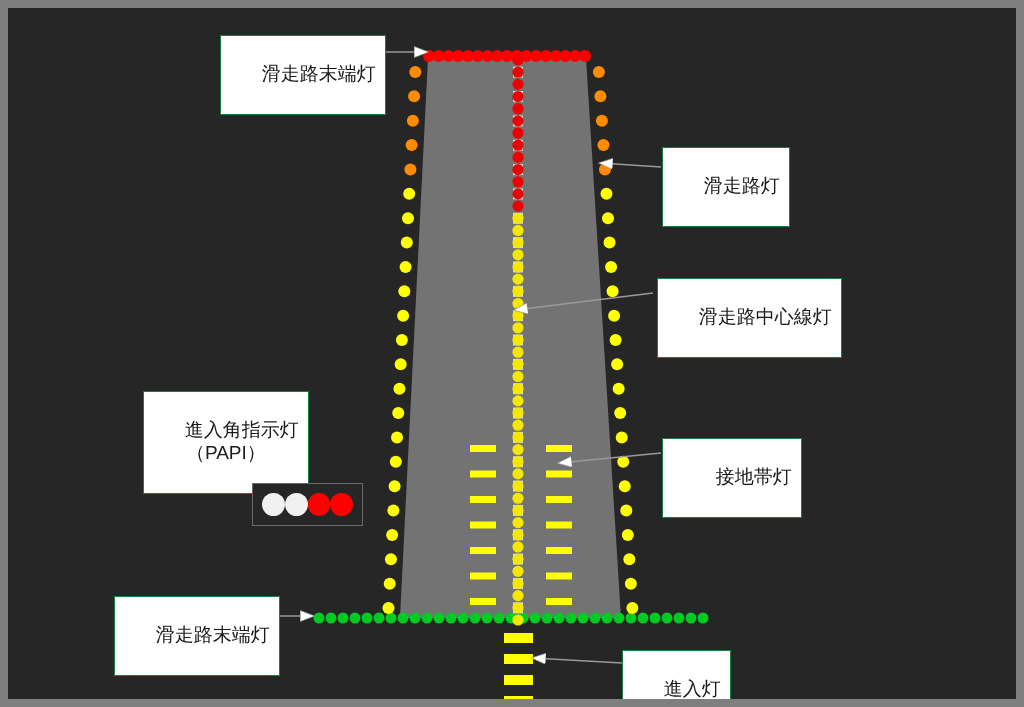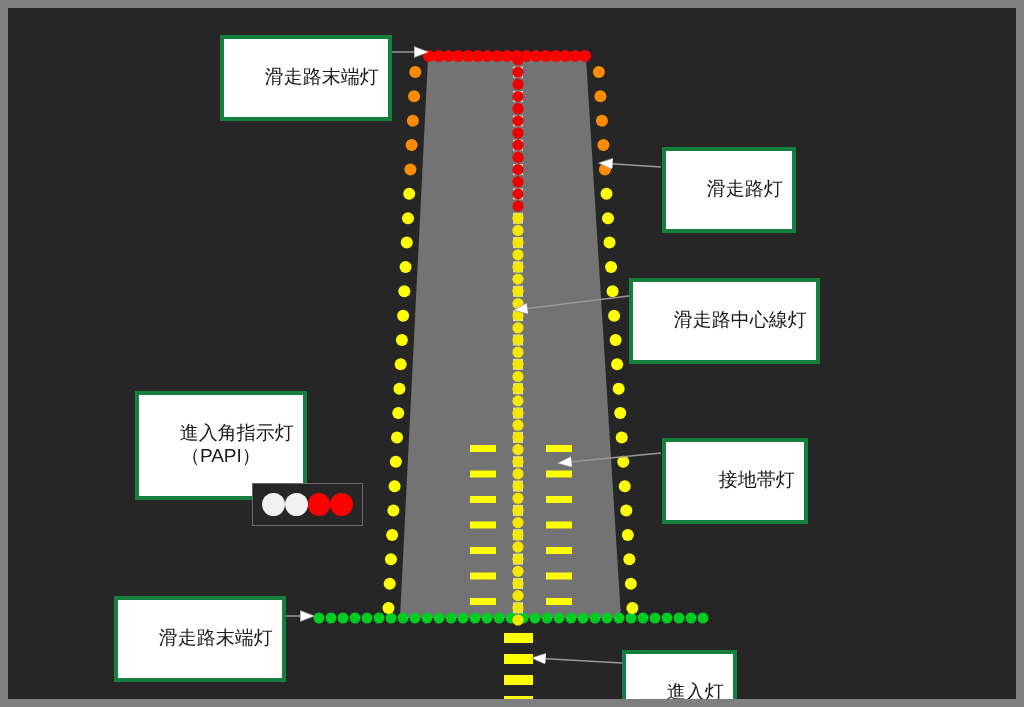--- a/index.html
+++ b/index.html
@@ -31,21 +31,21 @@
     position: absolute;
     left: 0;
     top: 0;
     width: 1008px;
     height: 691px;
     overflow: visible;
   }
   .callout {
     position: absolute;
     background: #ffffff;
-    border: 4px solid #15803d;
+    border: 1px solid #15803d;
     color: #1a1a1a;
     font-size: 19px;
     line-height: 1.18;
     padding: 5px 9px 6px 9px;
     white-space: pre;
     text-align: center;
     box-sizing: border-box;
   }
   .papi-box {
     position: absolute;
@@ -280,29 +280,29 @@
     </svg>
 
     <div class="callout" style="left:212px; top:27px;">
       <span>滑走路末端灯</span>
     </div>
 
     <div class="callout" style="left:654px; top:139px;">
       <span>滑走路灯</span>
     </div>
 
-    <div class="callout" style="left:621px; top:270px;">
+    <div class="callout" style="left:649px; top:270px;">
       <span>滑走路中心線灯</span>
     </div>
 
     <div class="callout" style="left:654px; top:430px;padding-left:21px;">
       <span>接地帯灯</span>
     </div>
 
-    <div class="callout" style="left:127px; top:383px;">
+    <div class="callout" style="left:135px; top:383px;">
       <span>進入角指示灯
 （PAPI）</span>
     </div>
 
     <div class="callout" style="left:106px; top:588px;">
       <span>滑走路末端灯</span>
     </div>
 
     <div class="callout" style="left:614px; top:642px;">
       <span>進入灯</span>

